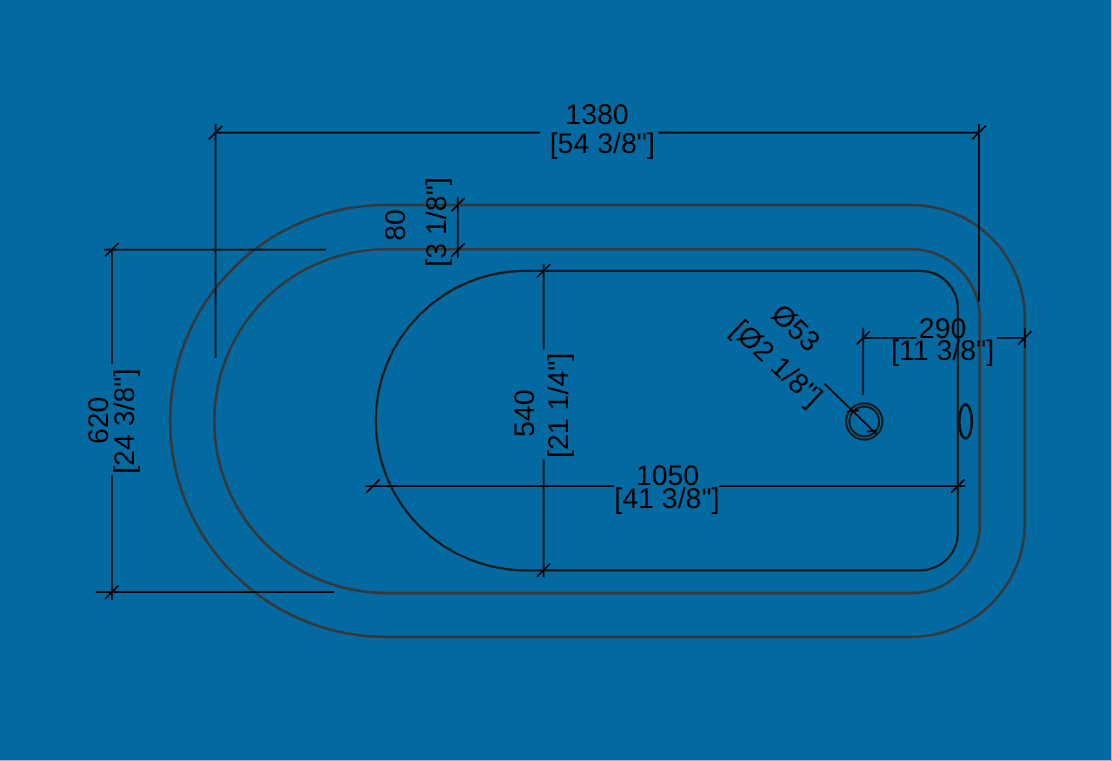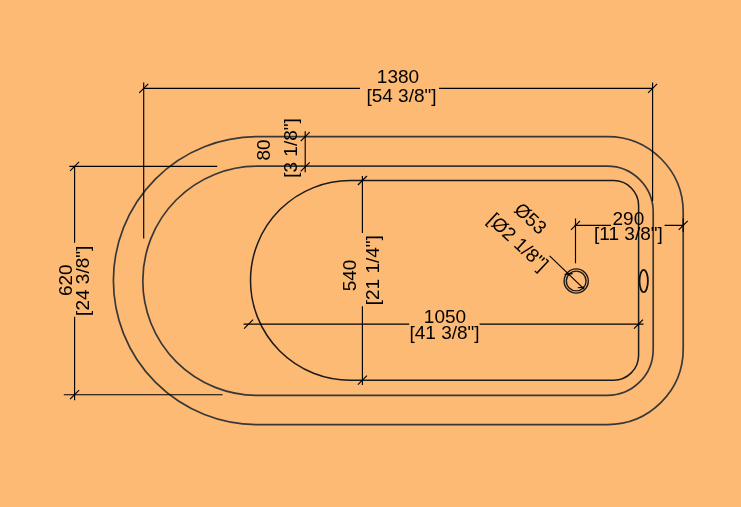--- a/index.html
+++ b/index.html
@@ -1,16 +1,16 @@
 <!DOCTYPE html>
 <html><head>
 <meta charset="utf-8">
 <style>
   html,body{margin:0;padding:0;background:#ffffff;}
-  .page{width:741px;height:507px;position:relative;overflow:hidden;background:#fdba74;}
+  .page{width:741px;height:507px;position:relative;overflow:hidden;background:#0369a1;}
   text{font-family:"Liberation Sans",sans-serif;fill:#000;}
 </style>
 </head>
 <body>
 <div class="page">
 <svg width="741" height="507" viewBox="0 0 741 507" xmlns="http://www.w3.org/2000/svg">
 <g fill="none" stroke="#383838" stroke-width="1.7">
 
   <path d="M 607.6 136.6 L 257.4 136.6 A 144 144 0 0 0 257.4 424.6 L 607.6 424.6 A 75.6 75.6 0 0 0 683.2 349 L 683.2 212.2 A 75.6 75.6 0 0 0 607.6 136.6 Z"></path>
 

